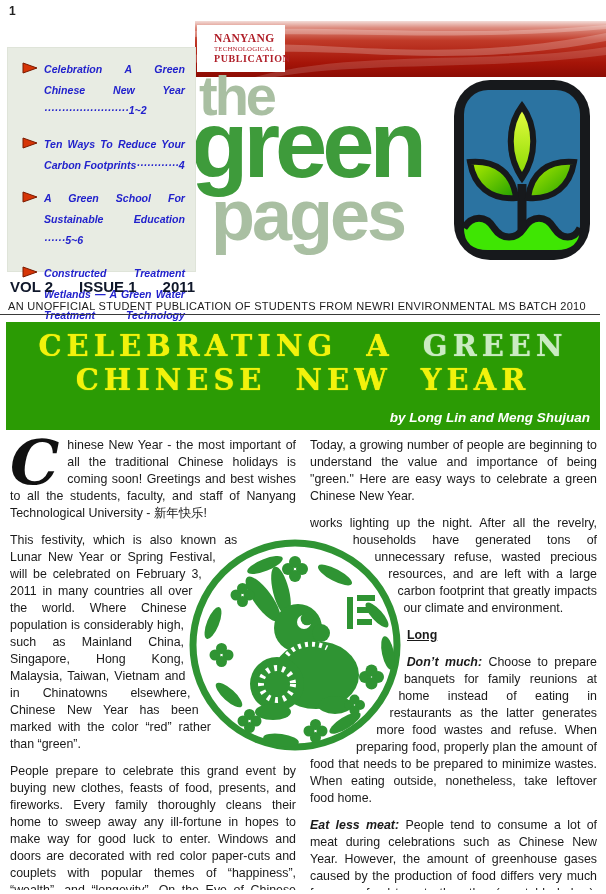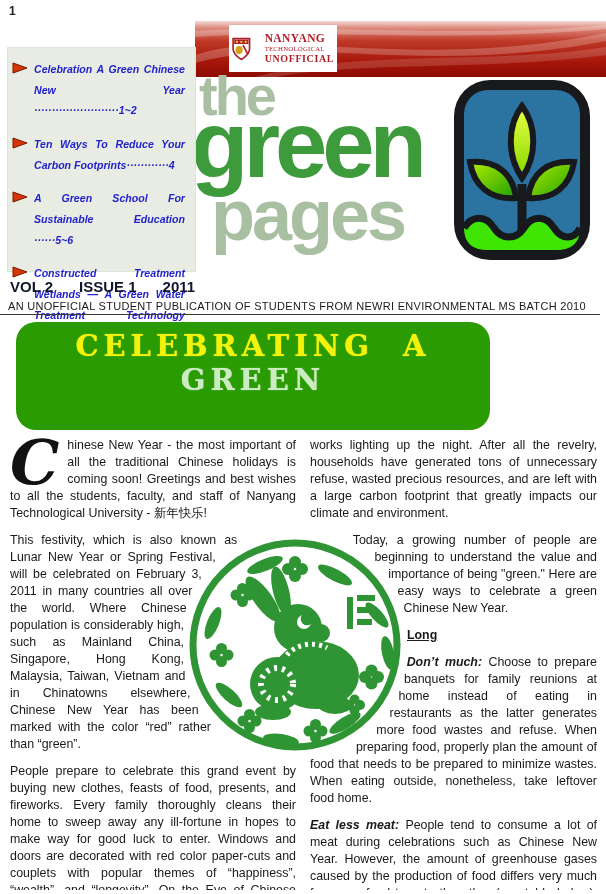--- a/index.html
+++ b/index.html
@@ -3,51 +3,51 @@
 <meta charset="utf-8">
 <style>
   html,body{margin:0;padding:0;background:#fff;}
   .page{position:relative;width:606px;height:894px;background:#fff;overflow:hidden;
         font-family:"Liberation Sans",sans-serif;color:#1a1a1a;}
 
   .page-number{position:absolute;left:9px;top:4px;font-size:12px;font-weight:bold;color:#222;}
 
   
   .toc{position:absolute;left:7px;top:47px;width:189px;height:225px;background:#e8ece3;
-       border:1px solid #dfe4d9;box-sizing:border-box;padding:11px 10px 6px 4px;}
+       border:1px solid #dfe4d9;box-sizing:border-box;padding:11px 10px 6px 14px;}
   .toc-item{display:grid;grid-template-columns:22px 1fr;margin-bottom:13px;}
   .toc-item .flag{margin-top:3px;}
   .toc-label{font-size:10.6px;font-weight:bold;font-style:italic;color:#2222cc;
              line-height:1.95;text-align:justify;}
 
   
   .swoosh{position:absolute;left:195px;top:21px;width:411px;height:56px;}
-  .ntu-logo{position:absolute;left:197px;top:25px;width:108px;height:47px;background:#fff;
-            display:flex;align-items:center;gap:14px;padding:2px 3px;box-sizing:border-box;margin-left:32px;}
+  .ntu-logo{position:absolute;left:197px;top:25px;width:88px;height:47px;background:#fff;
+            display:flex;align-items:center;gap:14px;padding:2px 3px;box-sizing:border-box;}
   .ntu-text{display:flex;flex-direction:column;line-height:1;color:#b01e28;
             font-family:"Liberation Serif",serif;}
   .ntu-l1{font-size:11.5px;font-weight:bold;letter-spacing:.4px;}
   .ntu-l2{font-size:6.8px;letter-spacing:.2px;margin-top:1.5px;}
   .ntu-l3{font-size:10px;font-weight:bold;letter-spacing:.6px;margin-top:1.5px;}
 
   .mast-word{position:absolute;font-weight:bold;line-height:1;letter-spacing:-3px;}
   .mast-the  {left:199px;top:68px; font-size:56px;color:#a9bfa2;}
   .mast-green{left:191px;top:98px; font-size:94px;color:#3e9b3b;letter-spacing:-5px;}
   .mast-pages{left:211px;top:179px;font-size:72px;color:#a9bfa2;}
 
   .plant-logo{position:absolute;left:452px;top:78px;width:140px;height:184px;}
 
   
   .vol-line{position:absolute;left:10px;top:278px;font-size:15px;font-weight:bold;color:#0f172a;}
   .vol-line span{margin-right:26px;}
   .pub-line{position:absolute;left:8px;top:300px;font-size:11px;color:#1a1a1a;letter-spacing:.3px;}
   .rule{position:absolute;left:0;top:314px;width:600px;height:0;border-top:1.6px solid #3a3a3a;}
 
   
-  .banner{position:absolute;left:16px;top:322px;width:474px;height:108px;background:#2b9b04;border-radius:20px;}
+  .banner{position:absolute;left:6px;top:322px;width:594px;height:108px;background:#2b9b04;}
   .banner-title{font-family:"DejaVu Serif",serif;font-weight:bold;text-align:center;
                 font-size:29px;letter-spacing:5px;word-spacing:14px;line-height:1.18;
                 padding-top:7px;color:#f2f20c;text-shadow:0 0 1px #f2f20c;}
   .banner-title .accent{color:#cbebc2;text-shadow:0 0 1px #cbebc2;}
   .byline{position:absolute;right:10px;bottom:5px;color:#fff;font-weight:bold;font-style:italic;
           font-size:13.5px;}
 
   
   .col{position:absolute;top:437px;height:453px;font-size:12.4px;line-height:17px;
        text-align:justify;overflow:hidden;}
@@ -93,21 +93,21 @@
       <rect x="4" y="4" width="26" height="8" fill="#b01e28"></rect>
       <circle cx="9" cy="8" r="2.2" fill="#e8c332"></circle>
       <circle cx="17" cy="8" r="2.2" fill="#e8c332"></circle>
       <circle cx="25" cy="8" r="2.2" fill="#e8c332"></circle>
       <ellipse cx="13" cy="23" rx="6.5" ry="7.5" fill="#d4a017"></ellipse>
       <path d="M20,14 L29,31" stroke="#b01e28" stroke-width="3"></path>
     </svg>
     <div class="ntu-text">
       <span class="ntu-l1">NANYANG</span>
       <span class="ntu-l2">TECHNOLOGICAL</span>
-      <span class="ntu-l3">UNOFFICIAL</span>
+      <span class="ntu-l3">PUBLICATION</span>
     </div>
   </div>
 
   <div class="mast-word mast-the">the</div>
   <div class="mast-word mast-pages">pages</div>
   <div class="mast-word mast-green">green</div>
 
   <svg class="plant-logo" viewBox="0 0 140 184">
     <defs>
       <linearGradient id="lgCenter" x1="0" y1="0" x2="0" y2="1">
@@ -158,34 +158,36 @@
 
   <div class="vol-line">
     <span>VOL 2</span><span>ISSUE 1</span><span>2011</span>
   </div>
   <div class="pub-line">AN UNOFFICIAL STUDENT PUBLICATION OF STUDENTS FROM NEWRI ENVIRONMENTAL MS BATCH 2010</div>
   <div class="rule"></div>
 
   <div class="banner">
     <div class="banner-title">
       <span>CELEBRATING A </span><span class="accent">GREEN</span><br>
-    </div>
+      <span>CHINESE NEW YEAR</span>
+    </div>
+    <div class="byline">by Long Lin and Meng Shujuan</div>
   </div>
 
   <div class="col col-left">
     <div class="wrap-left"></div>
     <p><span class="dropcap">C</span><span>hinese New Year - the most important of all the traditional Chinese holidays is coming soon! Greetings and best wishes to all the students, faculty, and staff of Nanyang Technological University - 新年快乐!</span></p>
     <p>This festivity, which is also known as Lunar New Year or Spring Festival, will be celebrated on February 3, 2011 in many countries all over the world. Where Chinese population is considerably high, such as Mainland China, Singapore, Hong Kong, Malaysia, Taiwan, Vietnam and in Chinatowns elsewhere, Chinese New Year has been marked with the color “red” rather than “green”.</p>
     <p>People prepare to celebrate this grand event by buying new clothes, feasts of food, presents, and fireworks. Every family thoroughly cleans their home to sweep away any ill-fortune in hopes to make way for good luck to enter. Windows and doors are decorated with red color paper-cuts and couplets with popular themes of “happiness”, “wealth”, and “longevity”. On the Eve of Chinese New Year, families get together to have a feast. Food usually include pigs, ducks, chicken and sweet delicacies. Children receive money in red envelopes. Families culminate the night with grand displays of fire-</p>
   </div>
 
   <div class="col col-right">
     <div class="wrap-right"></div>
+    <p>Today, a growing number of people are beginning to understand the value and importance of being "green." Here are easy ways to celebrate a green Chinese New Year.</p>
     <p>works lighting up the night. After all the revelry, households have generated tons of unnecessary refuse, wasted precious resources, and are left with a large carbon footprint that greatly impacts our climate and environment.</p>
-    <p>Today, a growing number of people are beginning to understand the value and importance of being "green." Here are easy ways to celebrate a green Chinese New Year.</p>
     <p class="food-heading">Long</p>
     <p><span class="lead">Don’t much:</span><span>  Choose to prepare banquets for family reunions at home instead of eating in restaurants as the latter generates more food wastes and refuse. When preparing food, properly plan the amount of food that needs to be prepared to minimize wastes. When eating outside, nonetheless, take leftover food home.</span></p>
     <p><span class="lead">Eat less meat:</span><span> People tend to consume a lot of meat during celebrations such as Chinese New Year. However, the amount of greenhouse gases caused by the production of food differs very much from one food type to the other (see table below). Generally, meat generates a high amount of CO₂ with beef having the highest value. In this case, what we can do is to eat less meat, which is not only good for our health but also for the good of our environment.</span></p>
   </div>
 
   <svg class="rabbit" viewBox="0 0 220 220">
     <g stroke="#2f9433" fill="none">
       <circle cx="110" cy="110" r="102" stroke-width="7"></circle>
     </g>
     <g fill="#2f9433">

